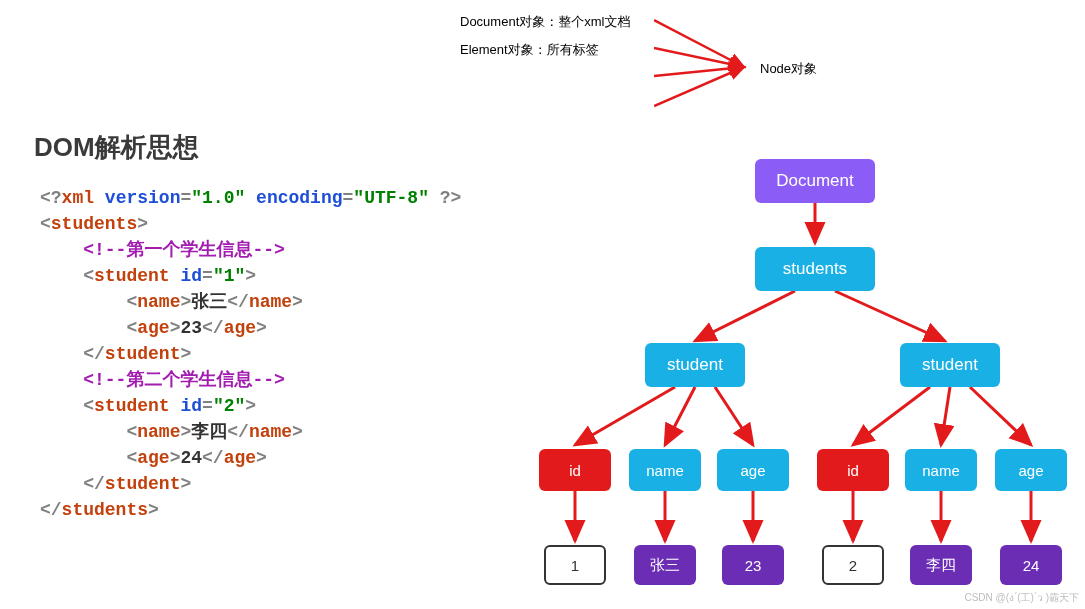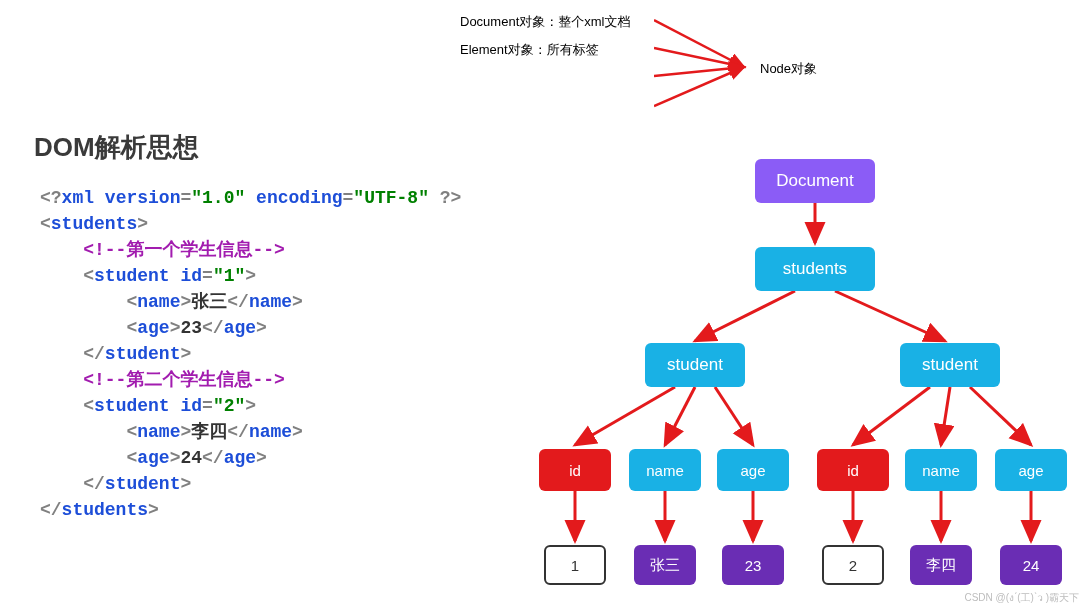--- a/index.html
+++ b/index.html
@@ -17,21 +17,21 @@
   .obj-list .row { white-space: nowrap; }
   .node-label { position: absolute; left: 760px; top: 60px; font-size: 13px; }
   .header-svg { position: absolute; left: 654px; top: 12px; }
 
   
   .title { position: absolute; left: 34px; top: 130px; font-size: 26px; font-weight: 700; color: #3a3a3a; }
 
   
   .code { position: absolute; left: 40px; top: 185px; font-family: Consolas, "Courier New", monospace; font-size: 18px; font-weight: bold; line-height: 26px; white-space: pre; color: #333; }
   .c-gray  { color: #808080; }
-  .c-blue  { color: #1d4ed8; }
+  .c-blue  { color: #c2410c; }
   .c-teal  { color: #1d4ed8; }
   .c-green { color: #008000; font-weight: bold; }
   .c-lgray { color: #a21caf; font-weight: bold; }
 
   
   .tree { position: absolute; left: 515px; top: 155px; width: 560px; height: 440px; }
   .tree svg { position: absolute; left: 0; top: 0; }
   .node { position: absolute; border-radius: 6px; display: flex; align-items: center; justify-content: center; font-size: 17px; }
   .n-green { background: #8b5cf6; color: #fff; width: 120px; height: 44px; }
   .n-blue  { background: #19b1e5; color: #fff; }

